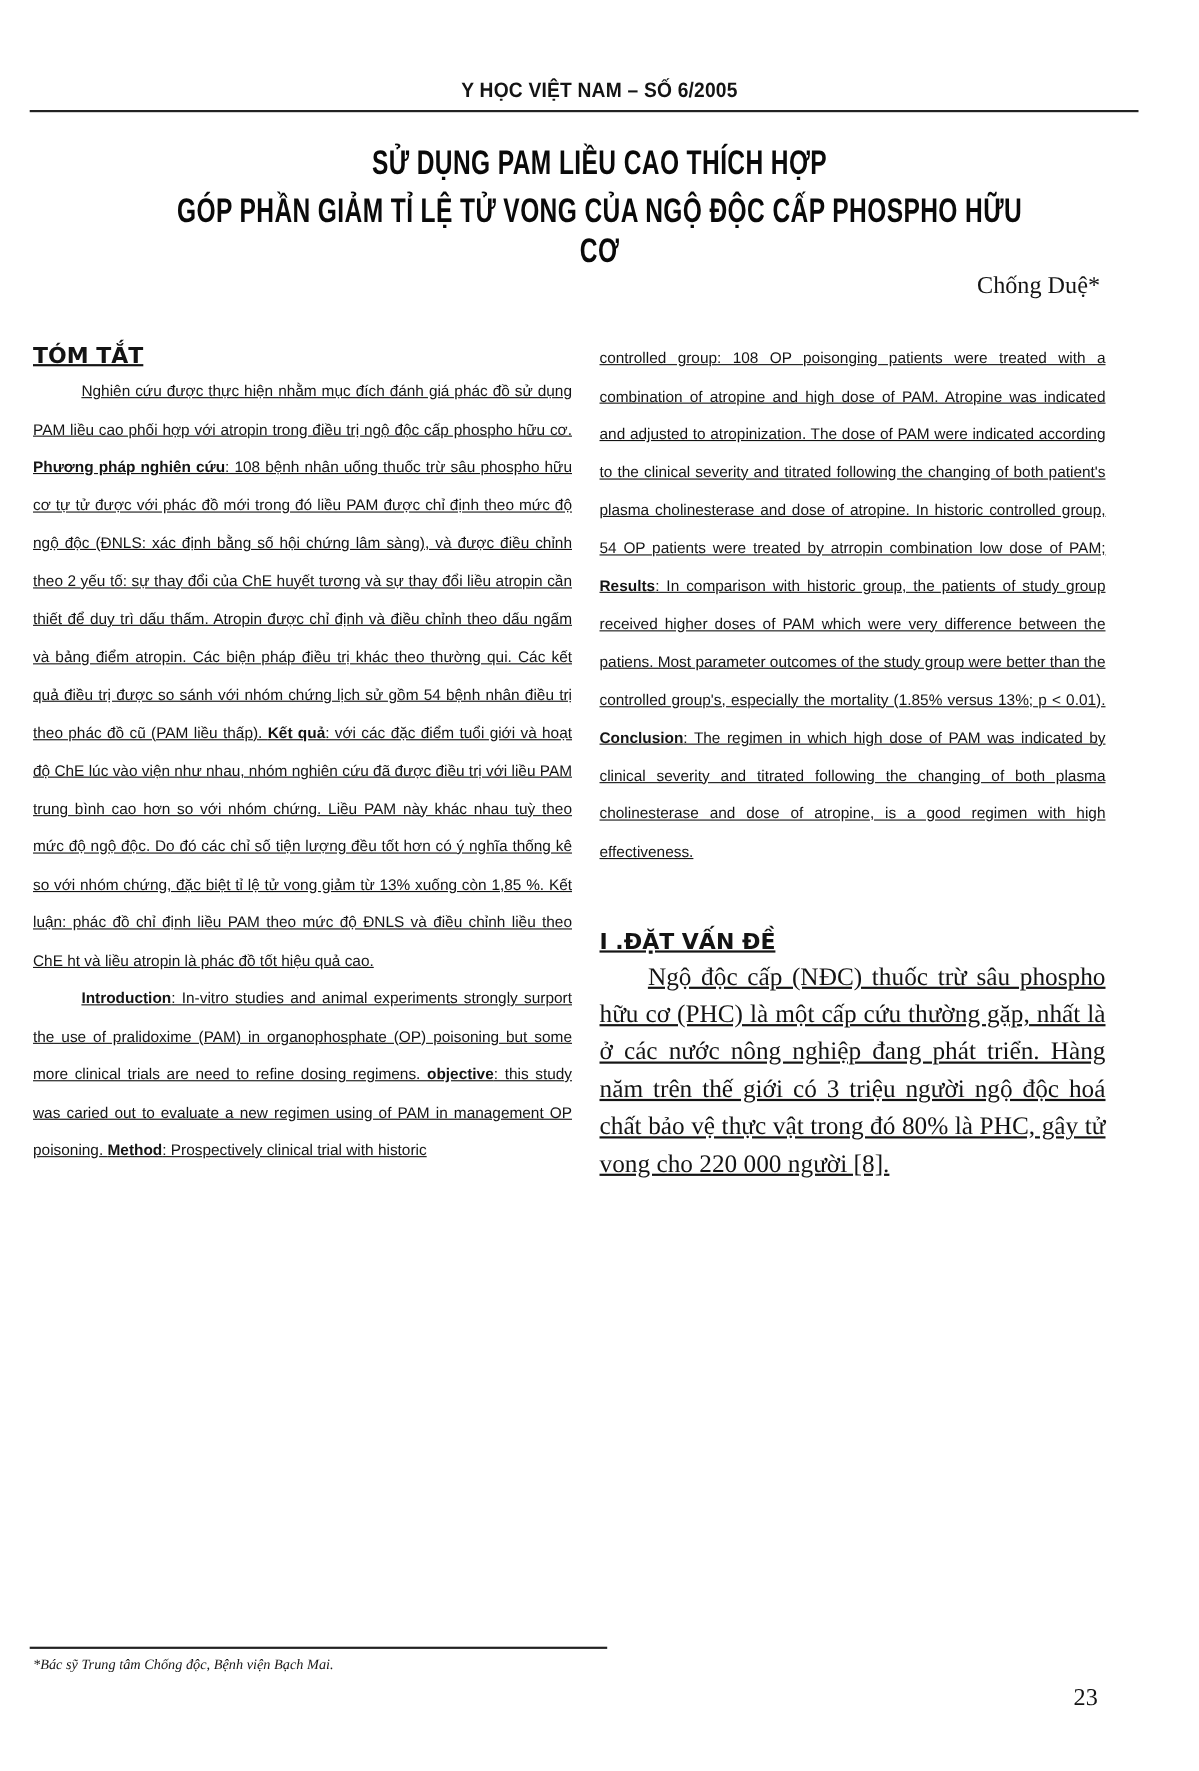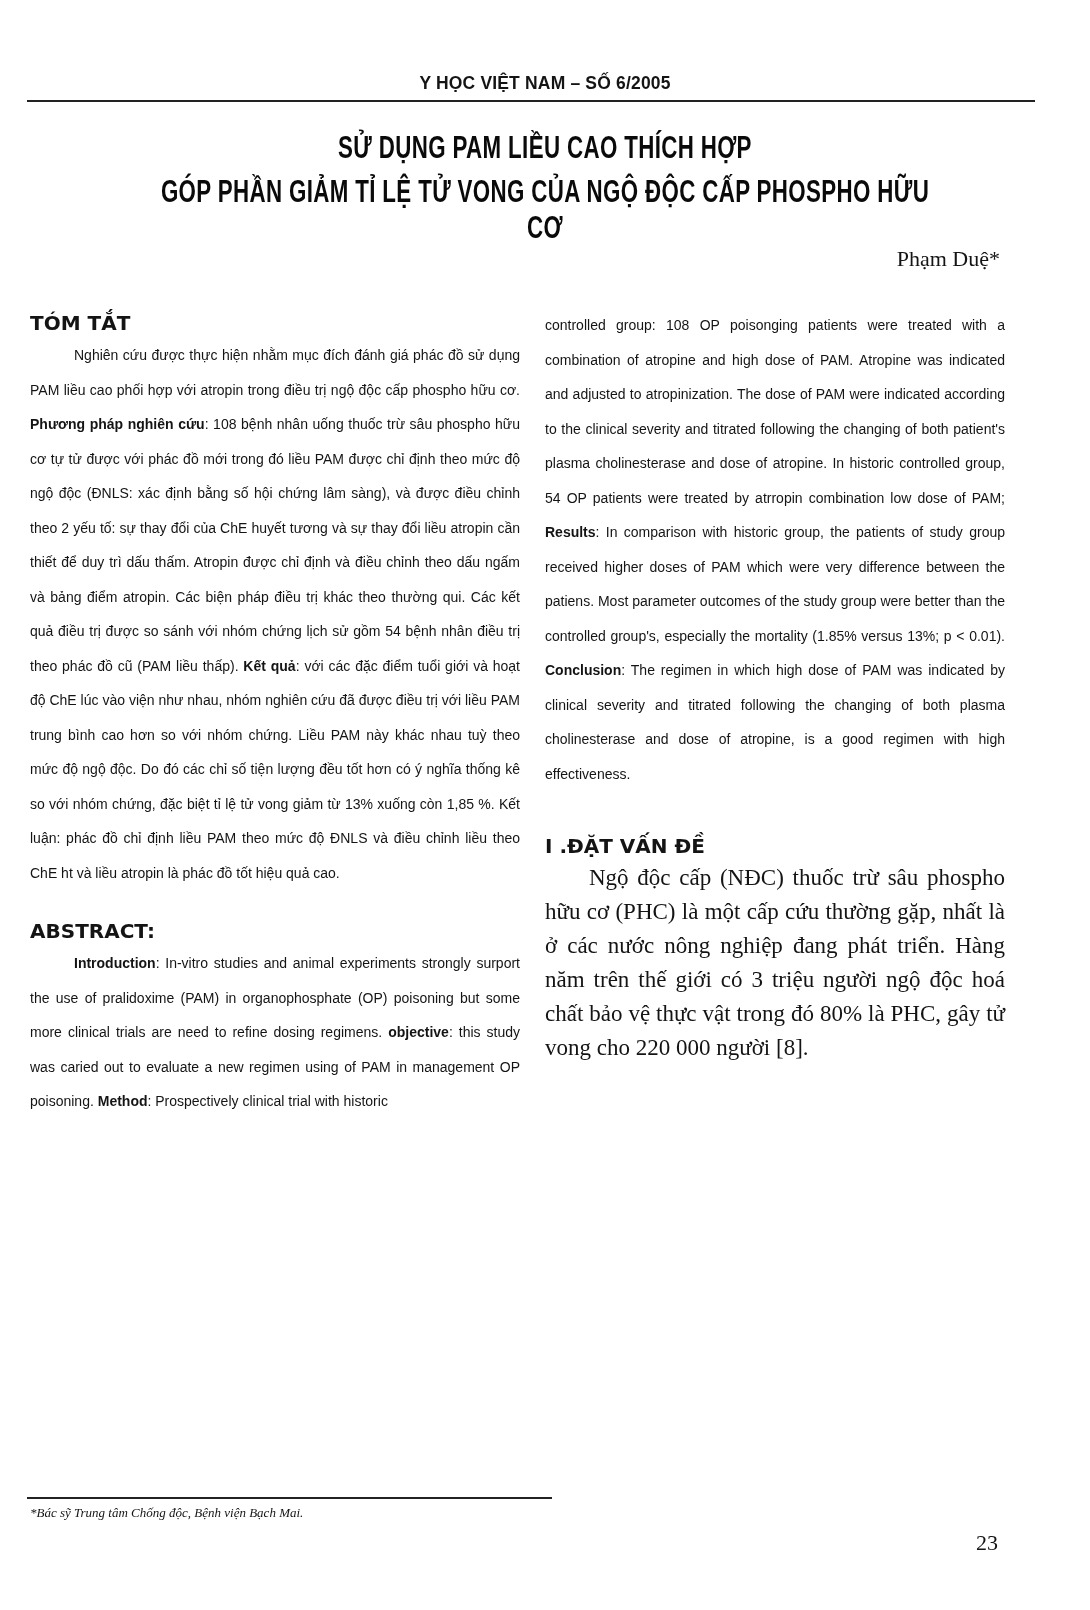--- a/index.html
+++ b/index.html
@@ -14,21 +14,21 @@
     position: absolute; left: 0; width: 1090px; text-align: center;
     font-family: "Liberation Sans", sans-serif; font-weight: bold; font-size: 31px;
     transform: scaleX(0.72); transform-origin: center; letter-spacing: 0.5px; color: #0a0a0a;
   }
   .title.l1 { top: 130px; }
   .title.l2 { top: 174px; }
   .author {
     position: absolute; right: 90px; top: 246px;
     font-family: "Liberation Serif", serif; font-size: 22px;
   }
-  .col { position: absolute; width: 490px; }
+  .col { position: absolute; width: 490px; text-decoration: underline; }
   .col-left { left: 30px; top: 308px; }
   .col-right { left: 545px; top: 308px; width: 460px; }
   .sec-head {
     font-family: "DejaVu Sans", sans-serif; font-weight: bold; font-size: 20px; margin: 0; line-height: 30px;
   }
   .sans-par {
     font-family: "Liberation Sans", sans-serif; font-size: 14px; line-height: 34.5px;
     text-align: justify; margin: 0; transform-origin: left top;
   }
   .indent { text-indent: 44px; }
@@ -47,32 +47,31 @@
 </style>
 </head>
 <body>
 
 <div class="running-head">Y HỌC VIỆT NAM – SỐ 6/2005</div>
 <div class="head-rule"></div>
 
 <div class="title l1">SỬ DỤNG PAM LIỀU CAO THÍCH HỢP</div>
 <div class="title l2">GÓP PHẦN GIẢM TỈ LỆ TỬ VONG CỦA NGỘ ĐỘC CẤP PHOSPHO HỮU CƠ</div>
 
-<div class="author">Phạm Duệ*</div>
+<div class="author">Chống Duệ*</div>
 
 <div class="col col-left">
   <h2 class="sec-head">TÓM TẮT</h2>
   <p class="sans-par indent"><span>Nghiên cứu được thực hiện nhằm mục đích đánh giá phác đồ sử dụng PAM liều cao phối hợp với atropin trong điều trị ngộ độc cấp phospho hữu cơ. </span><b>Phương pháp nghiên cứu</b><span>: 108 bệnh nhân uống thuốc trừ sâu phospho hữu cơ tự tử được với phác đồ mới trong đó liều PAM được chỉ định theo mức độ ngộ độc  (ĐNLS: xác định bằng số hội chứng lâm sàng), và được điều chỉnh theo 2 yếu tố: sự thay đổi của ChE huyết tương và sự thay đổi liều atropin cần thiết để duy trì dấu thấm. Atropin được chỉ định và điều chỉnh theo dấu ngấm và bảng điểm atropin. Các biện pháp điều trị khác theo thường qui. Các kết quả điều trị được so sánh với nhóm chứng lịch sử gồm 54 bệnh nhân điều trị theo phác đồ cũ (PAM liều thấp). </span><b>Kết quả</b><span>: với các đặc điểm tuổi giới và hoạt độ ChE lúc vào viện như nhau, nhóm nghiên cứu đã được điều trị với liều PAM trung bình cao hơn so với nhóm chứng. Liều PAM này khác nhau tuỳ theo mức độ ngộ độc. Do đó các chỉ số tiện lượng đều tốt hơn có ý nghĩa thống kê so với nhóm chứng, đặc biệt tỉ lệ tử vong giảm từ 13% xuống còn 1,85 %. Kết luận: phác đồ chỉ định liều PAM theo mức độ ĐNLS và điều chỉnh liều theo ChE ht và liều atropin là phác đồ tốt hiệu quả cao.</span></p>
 
-  <h2 class="sec-head" style="margin-top:26px;">ABSTRACT:</h2>
   <p class="sans-par indent"><b>Introduction</b><span>: In-vitro studies and animal experiments strongly surport the use of pralidoxime (PAM) in organophosphate (OP) poisoning but some more clinical trials are need to refine dosing regimens. </span><b>objective</b><span>: this study was caried out to evaluate a new regimen using of PAM in management OP poisoning. </span><b>Method</b><span id="method-flow">: Prospectively clinical trial with historic</span></p>
 </div>
 
 <div class="col col-right">
   <p class="sans-par"><span id="method-cont">controlled group: 108 OP poisonging patients were treated with a combination of atropine and high dose of PAM. Atropine was indicated and adjusted to atropinization. The dose of PAM were indicated according to the clinical severity and titrated following the changing of both patient's plasma cholinesterase and dose of atropine. In historic controlled group, 54 OP patients were treated by atrropin combination low dose of PAM; </span><b>Results</b><span>: In comparison with historic group, the patients of study group received higher doses of PAM which were very difference between the patiens. Most parameter outcomes of the study group were better than the controlled group's, especially the mortality (1.85% versus 13%; p &lt; 0.01). </span><b>Conclusion</b><span>: The regimen in which high dose of PAM was indicated by clinical severity and titrated following the changing of both plasma cholinesterase and dose of atropine, is a good regimen with high effectiveness.</span></p>
 
-  <h2 class="sec-head" style="margin-top:40px;">I .ĐẶT VẤN ĐỀ</h2>
+  <h2 class="sec-head" style="margin-top:50px;">I .ĐẶT VẤN ĐỀ</h2>
   <p class="serif-par indent">Ngộ độc cấp (NĐC) thuốc trừ sâu phospho hữu cơ (PHC) là một cấp cứu thường gặp, nhất là ở các nước nông nghiệp đang phát triển. Hàng năm trên thế giới có 3 triệu người ngộ độc hoá chất bảo vệ thực vật trong đó 80% là PHC, gây tử vong cho 220 000 người [8].</p>
 </div>
 
 <div class="footnote-rule"></div>
 <div class="footnote">*Bác sỹ  Trung tâm Chống độc, Bệnh viện Bạch Mai.</div>
 <div class="page-number">23</div>
 
 </body></html>

